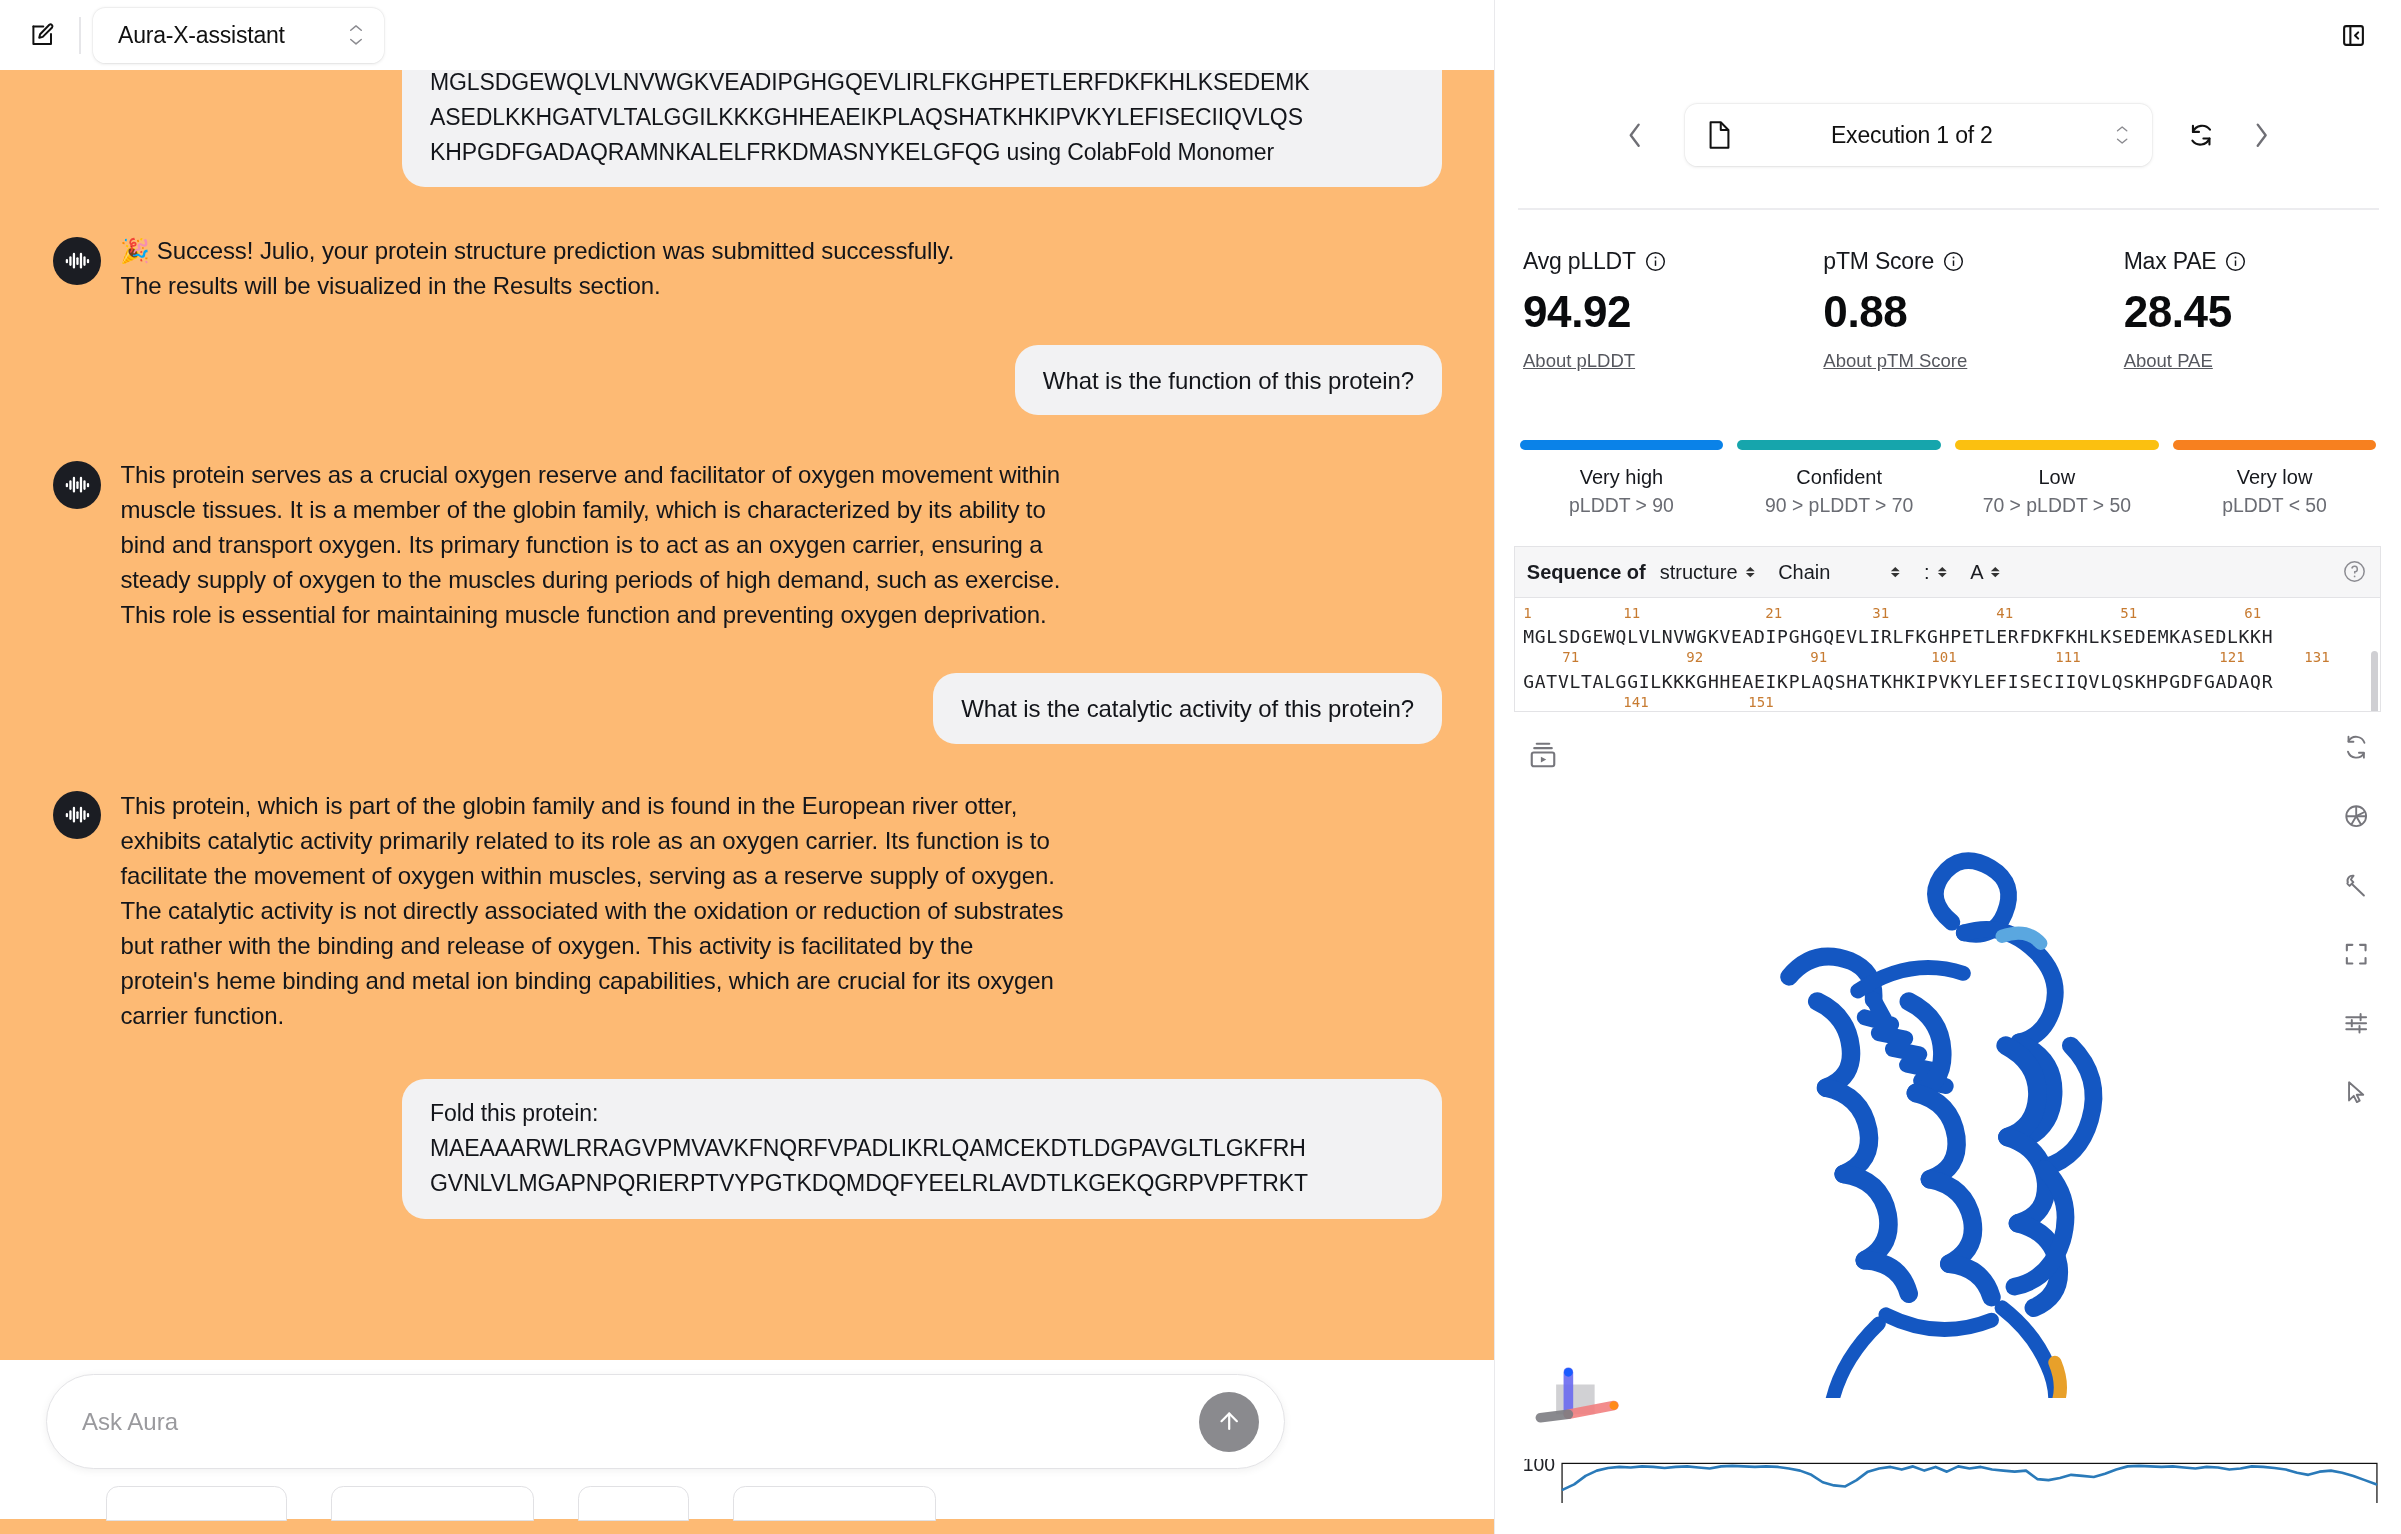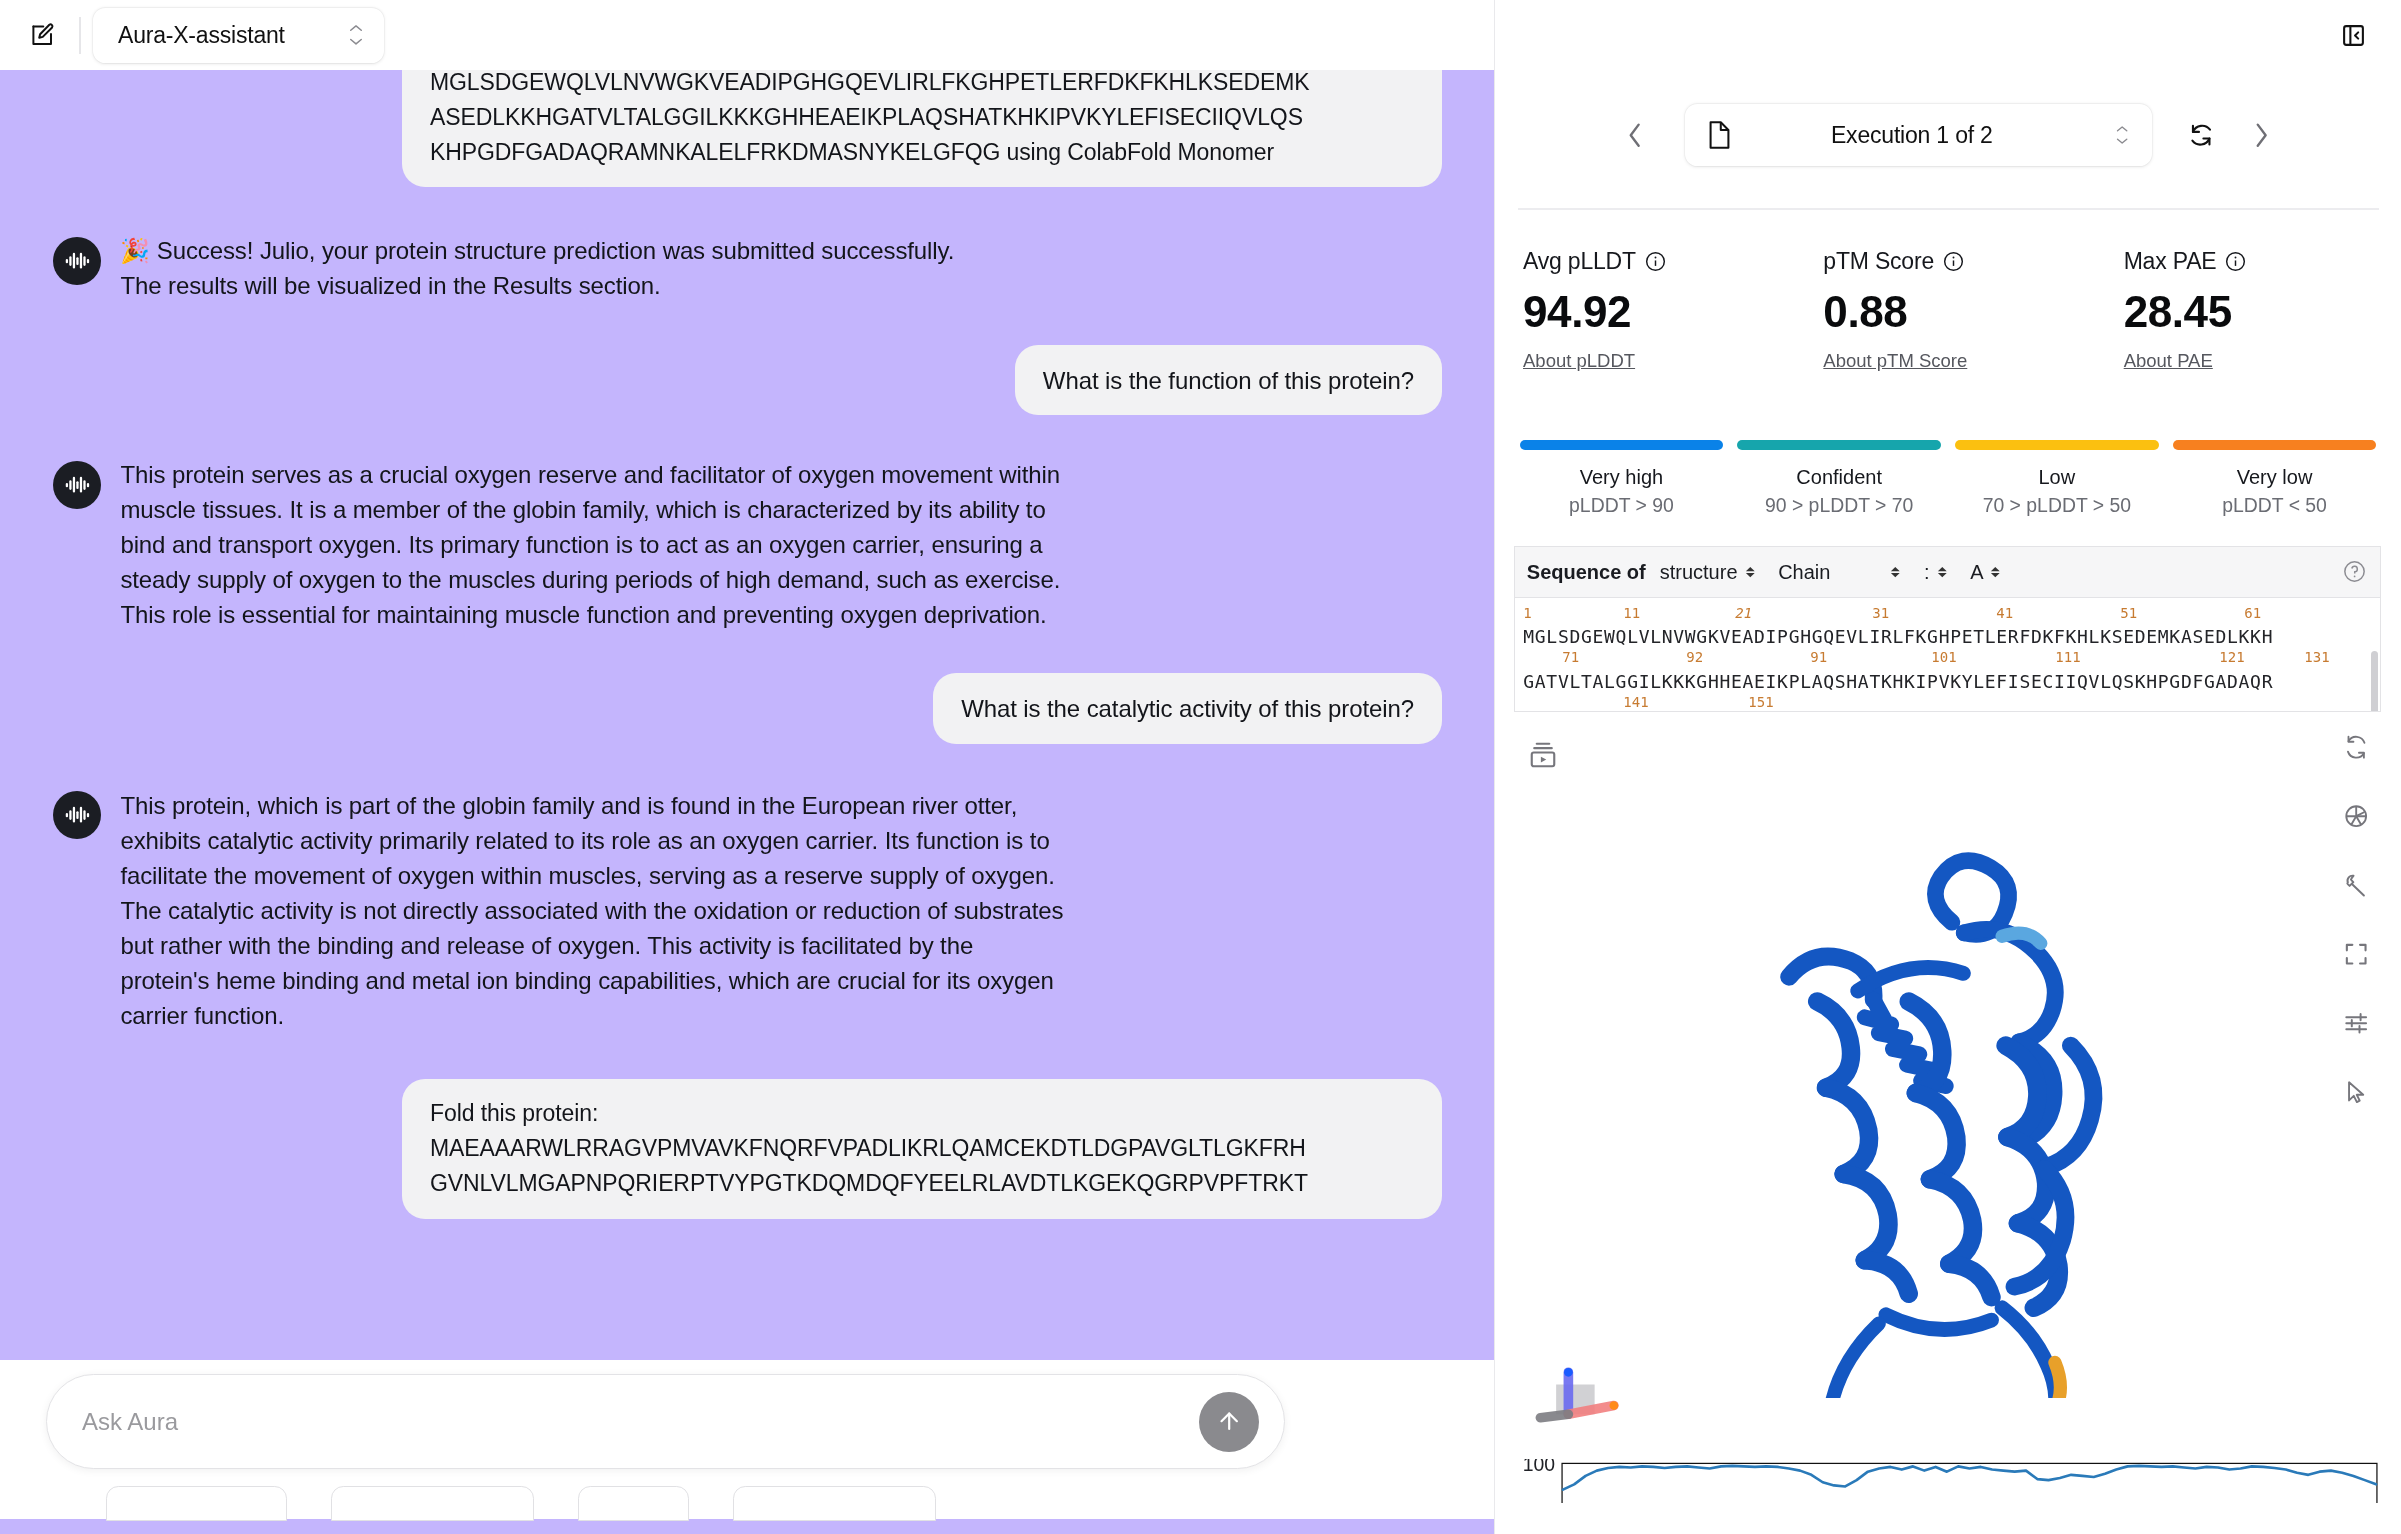--- a/index.html
+++ b/index.html
@@ -11,21 +11,21 @@
     font-family: "Liberation Sans", sans-serif;
     -webkit-font-smoothing: antialiased;
   }
   #app { position: relative; width: 2401px; height: 1535px; display: flex; }
 
   
   .left-panel {
     position: relative;
     width: 1495px;
     height: 1535px;
-    background: #c4b5fd;
+    background: #fdba74;
     border-right: 1.8px solid #e9e9ec;
     overflow: hidden;
   }
 
   .top-bar {
     position: absolute; top: 0; left: 0;
     width: 1495px; height: 70px;
     display: flex; align-items: center;
     padding-left: 17.6px;
     background: #fff;
@@ -547,21 +547,21 @@
               <circle cx="10" cy="10" r="8.4"></circle>
               <path d="M7.7 7.4a2.4 2.4 0 1 1 2.5 2.9v1.4"></path>
               <circle cx="10.1" cy="14.3" r="0.75" fill="#8c8c92" stroke="none"></circle>
             </svg>
         </span>
       </div>
       <div class="seq-body">
         <div class="seq-ruler">
           <span class="ruler-num" style="left:0px;">1</span>
           <span class="ruler-num" style="left:100px;">11</span>
-          <span class="ruler-num" style="left:212px;font-style:italic;">21</span>
+          <span class="ruler-num" style="left:242px;">21</span>
           <span class="ruler-num" style="left:349px;">31</span>
           <span class="ruler-num" style="left:473px;">41</span>
           <span class="ruler-num" style="left:597px;">51</span>
           <span class="ruler-num" style="left:721px;">61</span>
         </div>
         <div class="seq-line">MGLSDGEWQLVLNVWGKVEADIPGHGQEVLIRLFKGHPETLERFDKFKHLKSEDEMKASEDLKKH</div>
         <div class="seq-ruler">
           <span class="ruler-num" style="left:39px;">71</span>
           <span class="ruler-num" style="left:163px;">92</span>
           <span class="ruler-num" style="left:287px;">91</span>

